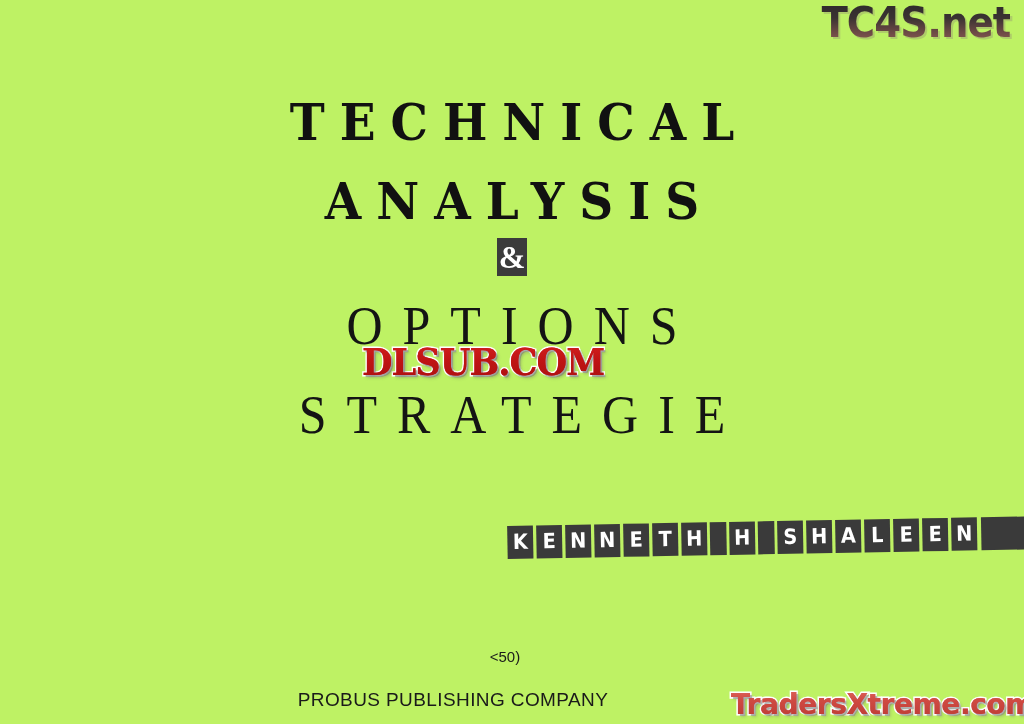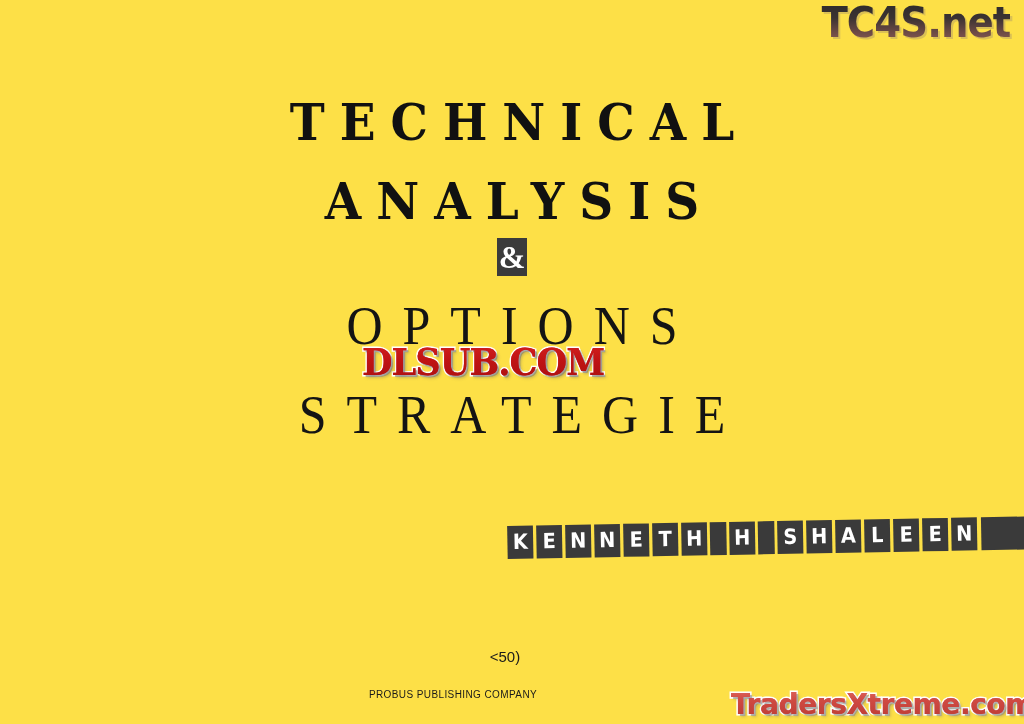--- a/index.html
+++ b/index.html
@@ -23,21 +23,21 @@
     height: 724px;
     background: #ffffff;
   }
 
   
   .scan {
     position: absolute;
     left: 0; top: 0;
     width: 1024px;
     height: 724px;
-    background: #fde047;
+    background: #bef264;
   }
 
   
   .tc4s {
     position: absolute;
     right: 14px;
     top: 2px;
     font-family: "DejaVu Sans", sans-serif;
     font-weight: bold;
     font-size: 42px;
@@ -227,21 +227,21 @@
   }
   .pub-mark span { margin-left: -38px; display:inline-block; }
 
   .publisher {
     position: absolute;
     left: 0;
     top: 689px;
     width: 1024px;
     text-align: center;
     font-family: "Liberation Sans", sans-serif;
-    font-size: 10px;
+    font-size: 19px;
     letter-spacing: 0.4px;
     color: #1a1a1a;
     white-space: nowrap;
   }
   .publisher span { display:inline-block; margin-left: -118px; }
 
   
   .traders {
     position: absolute;
     left: 731px;

